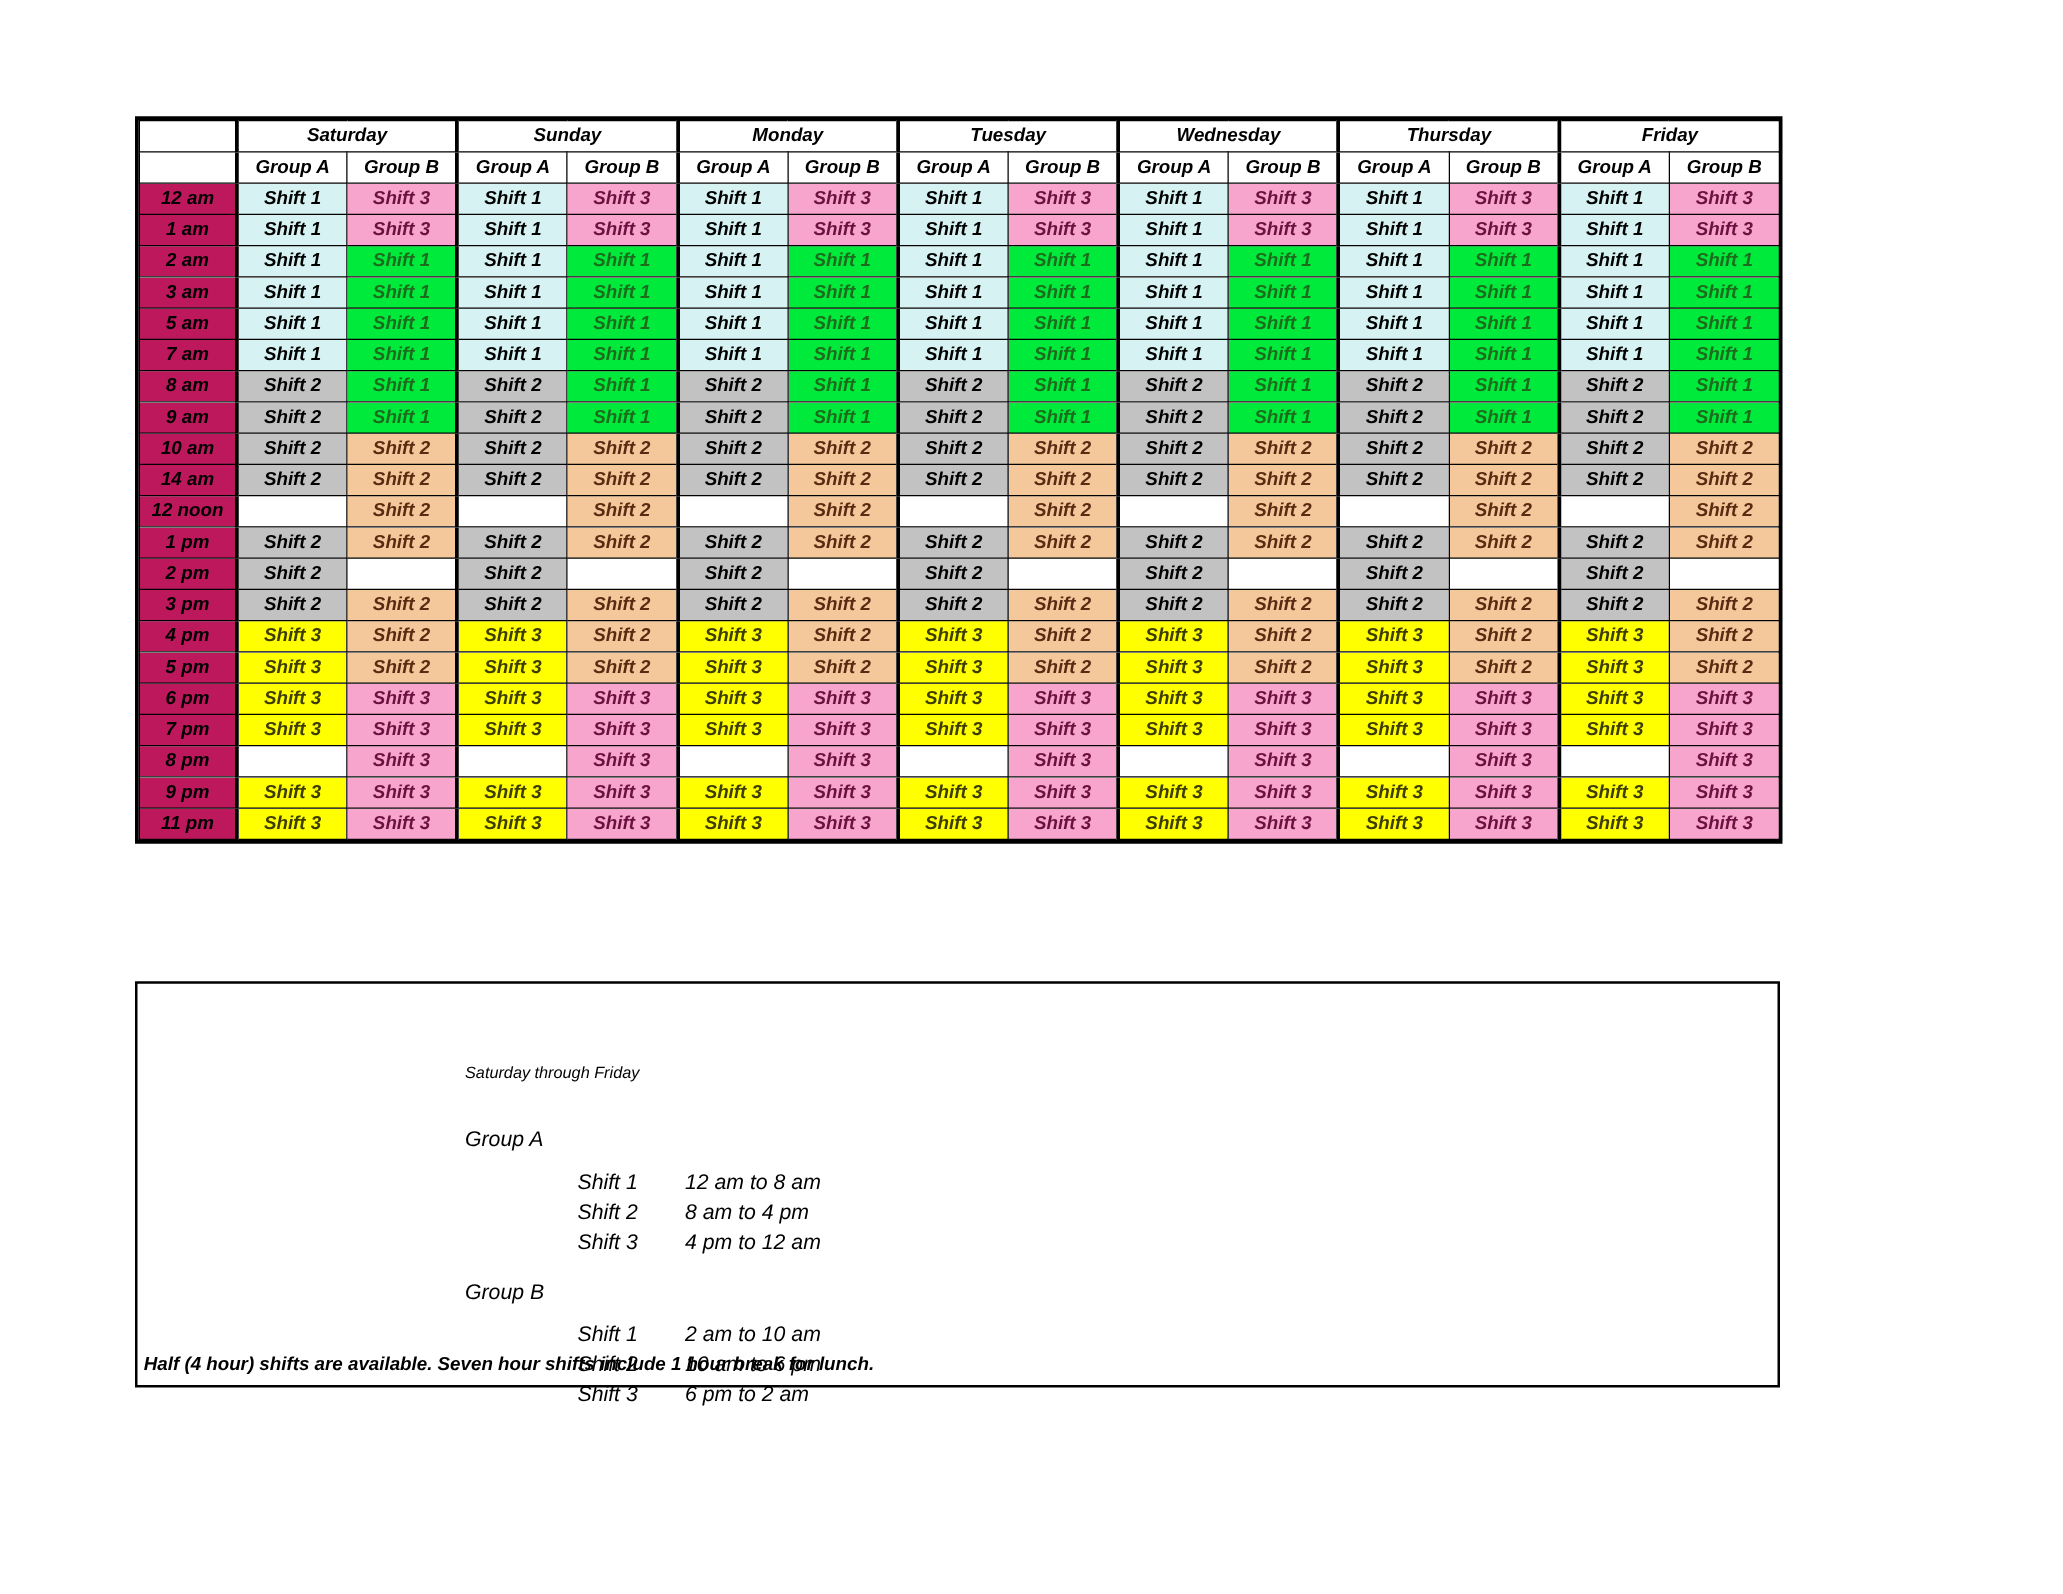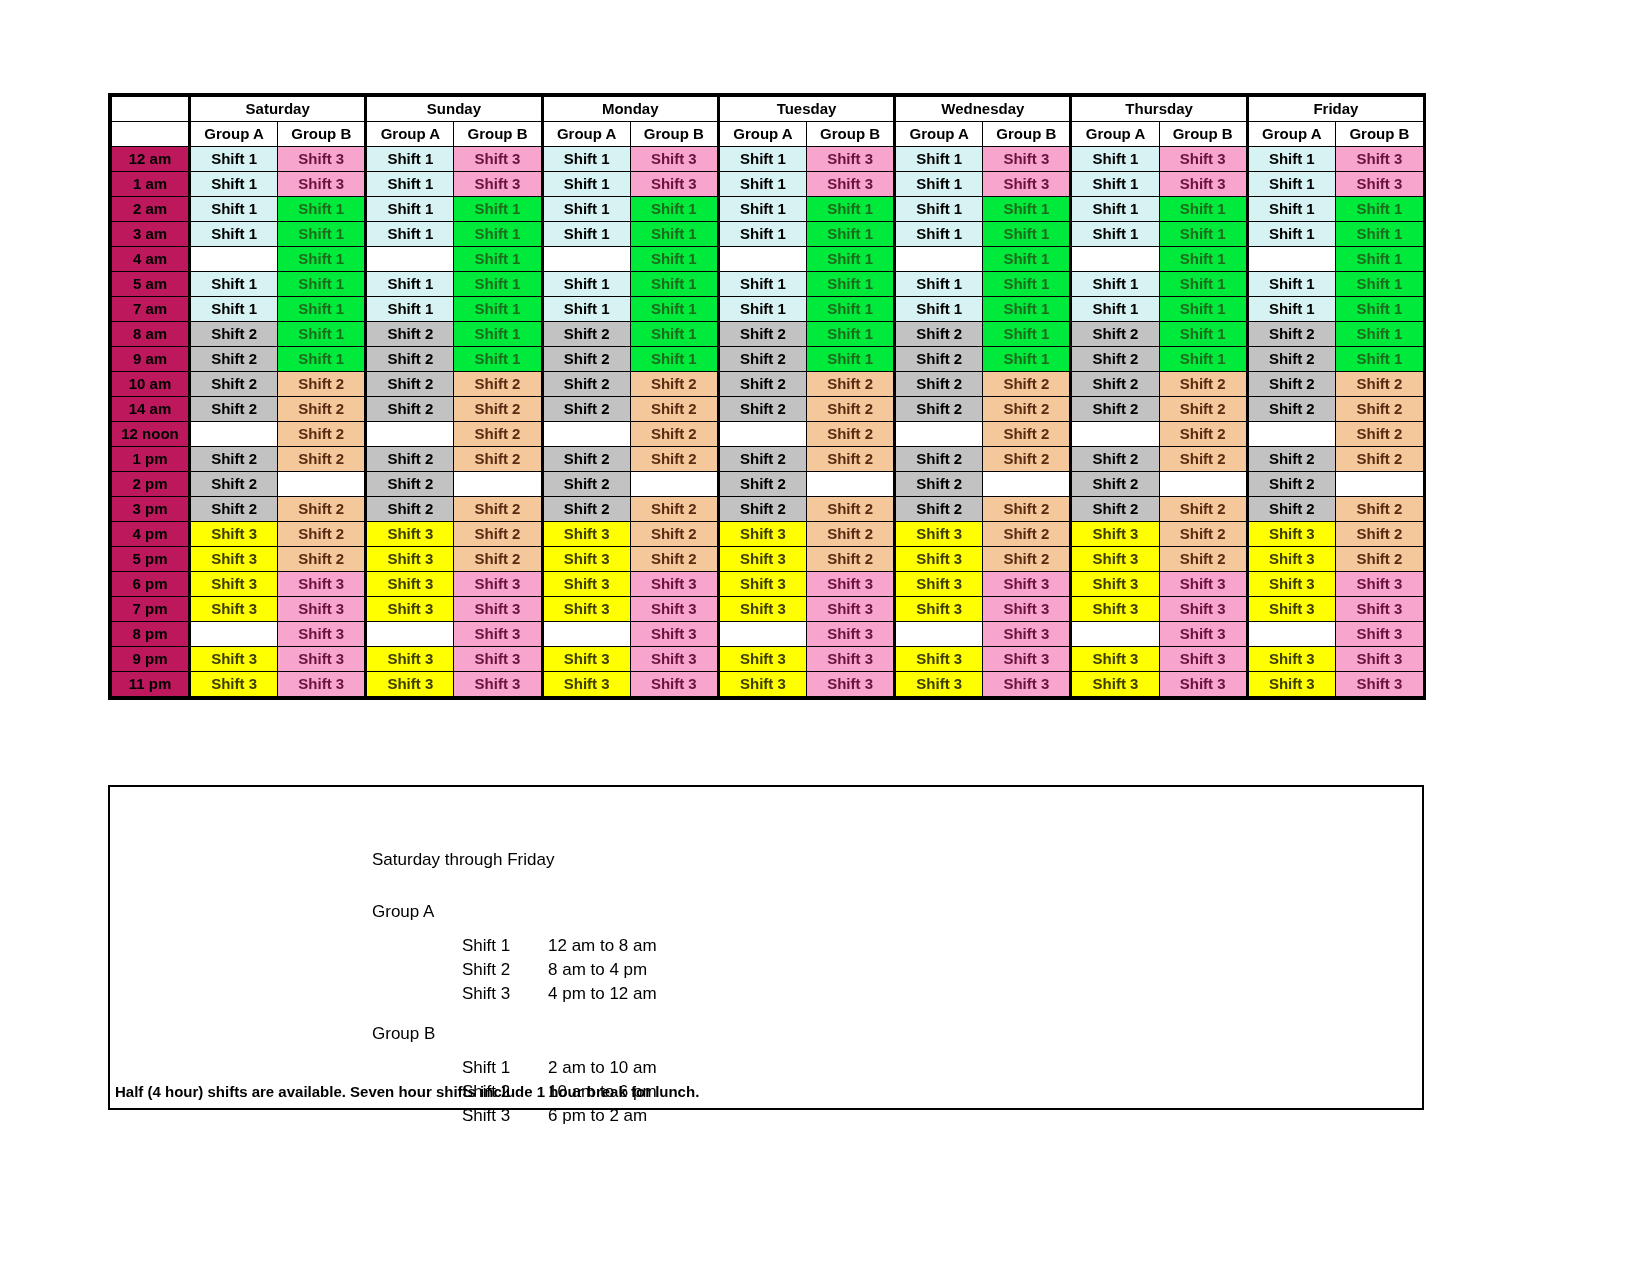--- a/index.html
+++ b/index.html
@@ -3,21 +3,21 @@
 <meta charset="utf-8">
 <style>
   html,body{margin:0;padding:0;}
   body{
     width:1650px;height:1275px;
     background:#ffffff;
     font-family:"Liberation Sans", sans-serif;
     color:#000;
     overflow:hidden;
   }
-  #root{position:relative;width:1650px;height:1275px;}
+  #root{position:relative;width:1650px;height:1275px;font-style:italic;}
 
   
   .sched-wrap{
     position:absolute;left:108px;top:93px;width:1318px;
     border:3px solid #000;
     box-sizing:border-box;
     background:#fff;
   }
   table.sched{
     border-collapse:collapse;
@@ -75,21 +75,21 @@
     border:2px solid #000;
     box-sizing:border-box;
     background:#fff;
   }
   .desc-head{
     position:absolute;left:5px;top:9px;
     font-size:17px;font-weight:bold;white-space:nowrap;
   }
   .desc-sub{
     position:absolute;left:262px;top:63px;
-    font-size:17px;font-weight:normal;
+    font-size:13px;font-weight:normal;
   }
   .grp-block{position:absolute;font-size:17px;font-weight:normal;}
   .grp-a{left:262px;top:115px;}
   .grp-b{left:262px;top:237px;}
   .grp-title{margin-bottom:12px;}
   .shift-row{display:flex;margin-left:90px;line-height:24px;}
   .shift-row .sname{width:86px;}
   .shift-row .stime{}
   .desc-foot{
     position:absolute;left:5px;bottom:8px;
@@ -209,37 +209,20 @@
             <td class="b1">Shift 1</td>
             <td class="a1 daysep-l">Shift 1</td>
             <td class="b1">Shift 1</td>
             <td class="a1 daysep-l">Shift 1</td>
             <td class="b1">Shift 1</td>
             <td class="a1 daysep-l">Shift 1</td>
             <td class="b1">Shift 1</td>
             <td class="a1 daysep-l">Shift 1</td>
             <td class="b1">Shift 1</td>
             <td class="a1 daysep-l">Shift 1</td>
-            <td class="b1">Shift 1</td>
-          </tr>
-          <tr>
-            <td class="timelabel">4 am</td>
-            <td class="blank daysep-l"></td>
-            <td class="b1">Shift 1</td>
-            <td class="blank daysep-l"></td>
-            <td class="b1">Shift 1</td>
-            <td class="blank daysep-l"></td>
-            <td class="b1">Shift 1</td>
-            <td class="blank daysep-l"></td>
-            <td class="b1">Shift 1</td>
-            <td class="blank daysep-l"></td>
-            <td class="b1">Shift 1</td>
-            <td class="blank daysep-l"></td>
-            <td class="b1">Shift 1</td>
-            <td class="blank daysep-l"></td>
             <td class="b1">Shift 1</td>
           </tr>
           <tr>
             <td class="timelabel">5 am</td>
             <td class="a1 daysep-l">Shift 1</td>
             <td class="b1">Shift 1</td>
             <td class="a1 daysep-l">Shift 1</td>
             <td class="b1">Shift 1</td>
             <td class="a1 daysep-l">Shift 1</td>
             <td class="b1">Shift 1</td>

